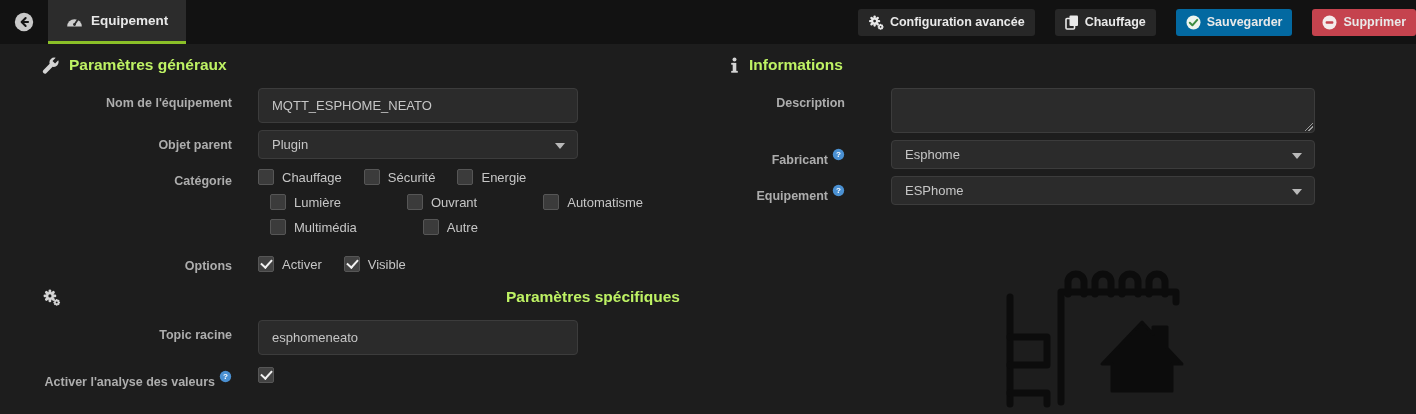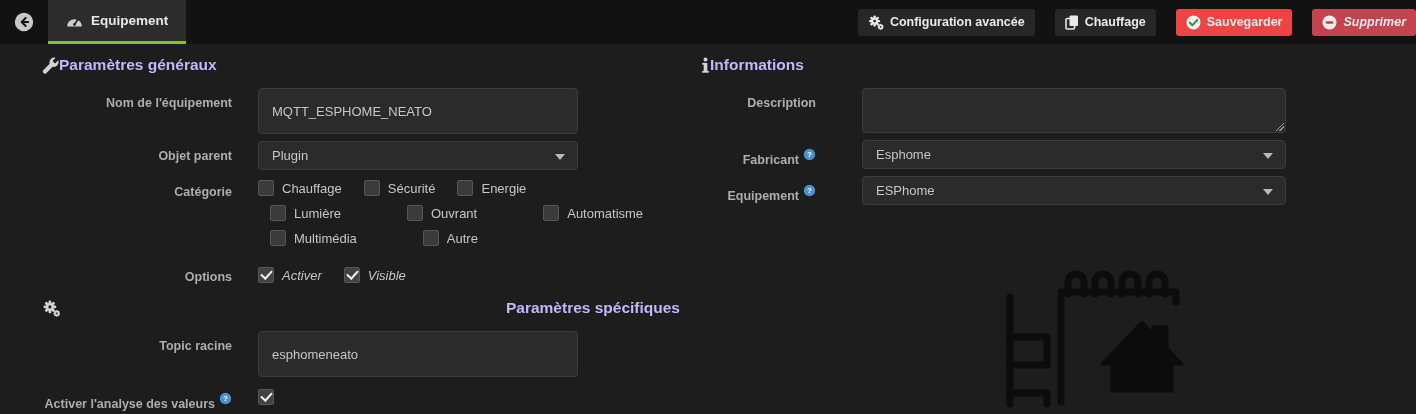--- a/index.html
+++ b/index.html
@@ -10,42 +10,42 @@
   .topbar{position:absolute;left:0;top:0;width:100%;height:44px;background:#121212;
           display:flex;align-items:stretch;}
   .backbtn{width:48px;display:flex;align-items:center;justify-content:center;cursor:pointer;}
   .tabs{display:flex;align-items:stretch;}
   .tab{display:flex;align-items:center;gap:8px;padding:0 18px;font-size:13.5px;font-weight:bold;
        color:#c9c9c9;background:#1e1e1e;cursor:pointer;border-bottom:3px solid transparent;}
   .tab.active{background:#2c2c2c;color:#e8e8e8;border-bottom-color:#8bc028;}
   .actions{margin-left:auto;display:flex;align-items:center;gap:20px;}
   .btn{display:flex;align-items:center;gap:6px;height:27px;padding:0 10px;border-radius:3px;
        font-size:12.5px;font-weight:bold;color:#e9e9e9;background:#272727;cursor:pointer;white-space:nowrap;}
-  .btn.green{background:#ef4444;}
-  .btn.red{background:#c5434e;font-style:italic;}
+  .btn.green{background:#0369a1;}
+  .btn.red{background:#c5434e;}
 
   
   .col{position:absolute;top:56px;}
   .col-left{left:0;width:680px;}
-  .col-right{left:671px;width:716px;}
-  h2{display:flex;align-items:center;gap:0;margin:0 0 14px 42px;font-size:15.5px;
-     font-weight:bold;color:#c4b5fd;}
+  .col-right{left:700px;width:716px;}
+  h2{display:flex;align-items:center;gap:10px;margin:0 0 14px 42px;font-size:15.5px;
+     font-weight:bold;color:#bef264;}
   .col-right h2{margin-left:30px;}
 
   .row{display:flex;margin-bottom:7px;}
   .lbl{width:232px;flex:none;text-align:right;font-size:12.5px;font-weight:bold;color:#adadad;
        padding-top:8px;line-height:14px;}
   .col-right .lbl{width:145px;}
   .ctrl{margin-left:26px;width:320px;flex:none;}
   .col-right .ctrl{margin-left:46px;width:424px;}
 
   .input,.select,textarea.input-area{box-sizing:border-box;width:100%;background:#2b2b2b;
        border:1px solid #3c3c3c;border-radius:4px;color:#c6c6c6;font-size:13px;
        font-family:"Liberation Sans",sans-serif;}
-  .input{height:46px;padding:0 13px;outline:none;}
+  .input{height:35px;padding:0 13px;outline:none;}
   .select{height:29px;display:flex;align-items:center;padding:7px 13px;position:relative;cursor:pointer;}
   .select .caret{position:absolute;right:12px;top:12px;width:0;height:0;
        border-left:5px solid transparent;border-right:5px solid transparent;border-top:6px solid #b9b9b9;}
   .ta-wrap{position:relative;}
   textarea.input-area{height:45px;resize:none;padding:6px 12px;display:block;}
   .grip{position:absolute;right:2px;bottom:2px;width:9px;height:9px;
         background:linear-gradient(135deg,transparent 50%,#9a9a9a 50%,#9a9a9a 58%,transparent 58%,transparent 72%,#9a9a9a 72%,#9a9a9a 80%,transparent 80%);}
 
   
   .cbrow{display:flex;align-items:center;margin-bottom:9px;}
@@ -200,21 +200,21 @@
           <span class="cb"></span>
           <span class="cblabel">Autre</span>
         </div>
       </div>
     </div>
   </div>
 
   <div class="row">
     <div class="lbl">Options</div>
     <div class="ctrl opts">
-      <div class="cbrow" style="margin-bottom:0;font-style:italic;">
+      <div class="cbrow" style="margin-bottom:0;">
         <div class="cbitem">
           <span class="cb checked"></span>
           <span class="cblabel">Activer</span>
         </div>
         <div class="cbitem">
           <span class="cb checked"></span>
           <span class="cblabel">Visible</span>
         </div>
       </div>
     </div>

